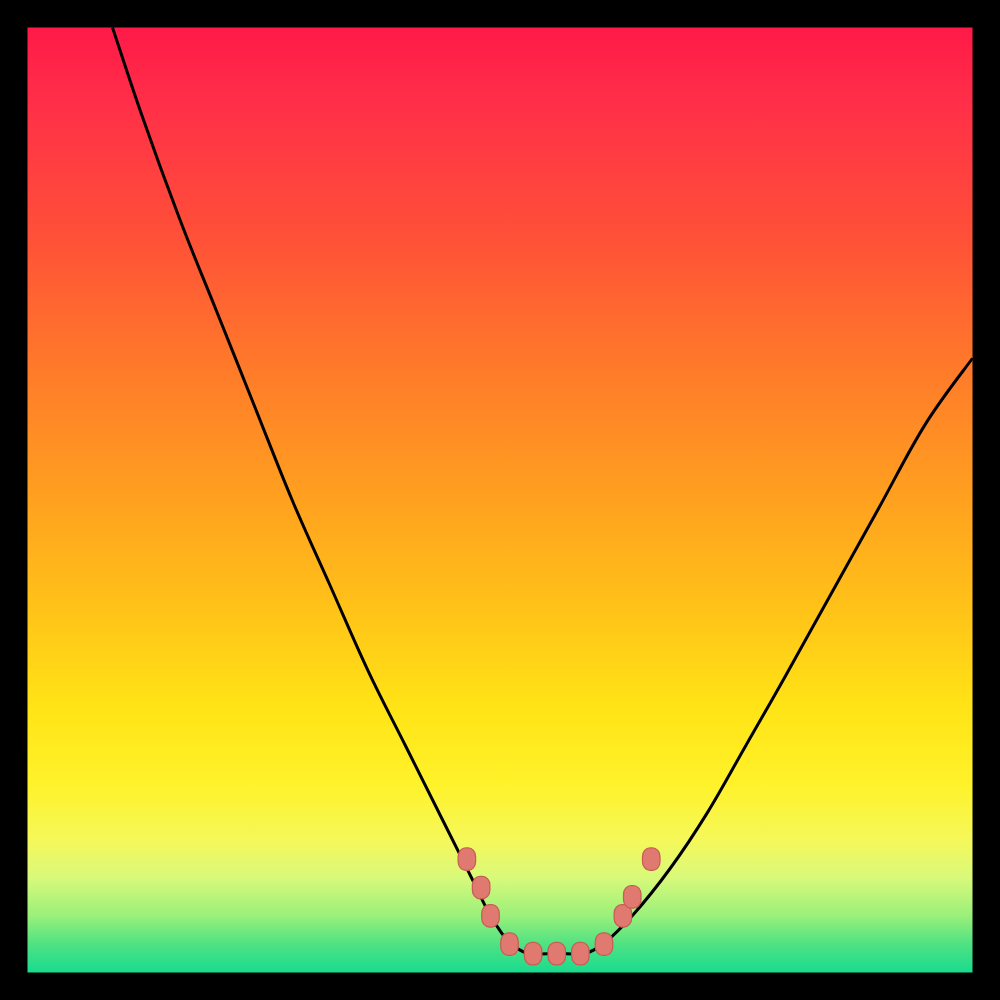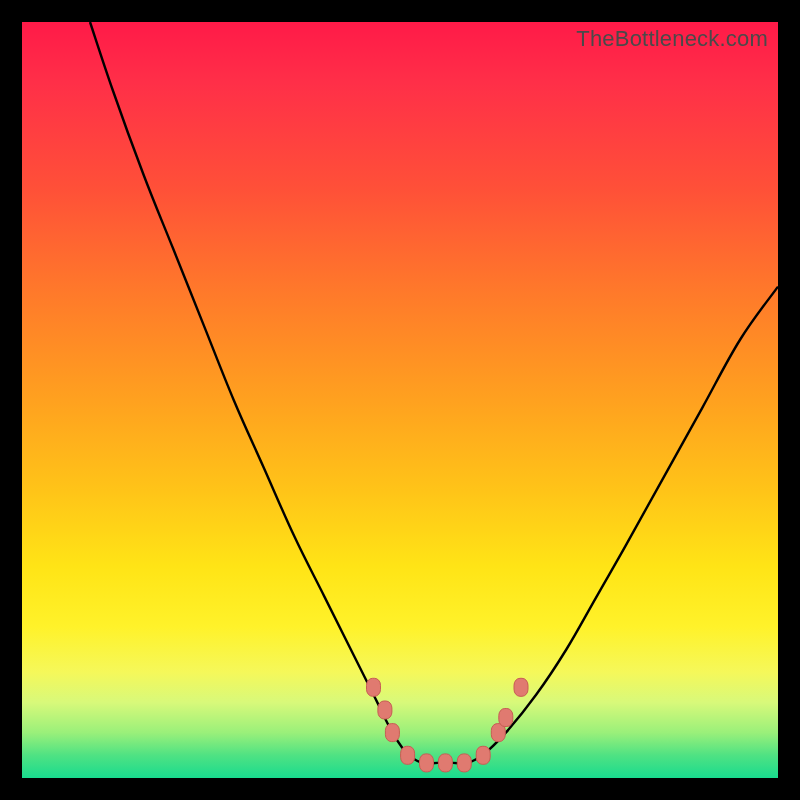--- a/index.html
+++ b/index.html
@@ -68,21 +68,20 @@
     fill: #e07a70;
     stroke: #c75d54;
     stroke-width: 1;
   }
 </style>
 </head>
 <body>
 
 <div class="frame">
   <div class="plot">
-    <div class="watermark">TheBottleneck.com</div>
     <svg class="curves" viewBox="0 0 756 756" preserveAspectRatio="none">
       <path id="path-left" class="curve" d="M 68.0 0.0 C 72.1 12.2, 81.2 40.8, 90.7 68.0 C 100.2 95.3, 110.1 122.6, 121.0 151.2 C 131.8 179.8, 140.3 199.6, 151.2 226.8 C 162.1 254.0, 170.6 275.2, 181.4 302.4 C 192.3 329.6, 200.8 352.1, 211.7 378.0 C 222.6 403.9, 231.0 421.5, 241.9 446.0 C 252.8 470.5, 261.3 490.9, 272.2 514.1 C 283.0 537.2, 291.5 552.8, 302.4 574.6 C 313.3 596.3, 323.1 616.0, 332.6 635.0 C 342.2 654.1, 348.5 666.8, 355.3 680.4 C 362.1 694.0, 365.0 701.1, 370.4 710.6 C 375.9 720.2, 382.8 729.2, 385.6 733.3"></path>
       <path id="path-mid" class="curve" d="M 385.6 733.3 C 388.3 734.7, 395.2 739.5, 400.7 740.9 C 406.1 742.2, 410.4 740.9, 415.8 740.9 C 421.2 740.9, 425.5 740.9, 430.9 740.9 C 436.4 740.9, 440.6 742.2, 446.0 740.9 C 451.5 739.5, 458.4 734.7, 461.2 733.3"></path>
       <path id="path-right" class="curve" d="M 461.2 733.3 C 465.2 729.2, 474.3 721.5, 483.8 710.6 C 493.4 699.8, 503.2 687.8, 514.1 672.8 C 525.0 657.9, 533.4 645.2, 544.3 627.5 C 555.2 609.8, 563.7 593.6, 574.6 574.6 C 585.4 555.5, 592.6 543.4, 604.8 521.6 C 617.0 499.9, 629.0 478.1, 642.6 453.6 C 656.2 429.1, 666.8 410.1, 680.4 385.6 C 694.0 361.1, 704.6 339.3, 718.2 317.5 C 731.8 295.7, 749.2 274.1, 756.0 264.6"></path>
       <g id="markers">
           <rect x="344.5" y="656.3" width="14" height="18" rx="6" ry="7" class="marker"></rect>
           <rect x="355.9" y="679.0" width="14" height="18" rx="6" ry="7" class="marker"></rect>
           <rect x="363.4" y="701.6" width="14" height="18" rx="6" ry="7" class="marker"></rect>
           <rect x="378.6" y="724.3" width="14" height="18" rx="6" ry="7" class="marker"></rect>
           <rect x="397.5" y="731.9" width="14" height="18" rx="6" ry="7" class="marker"></rect>

